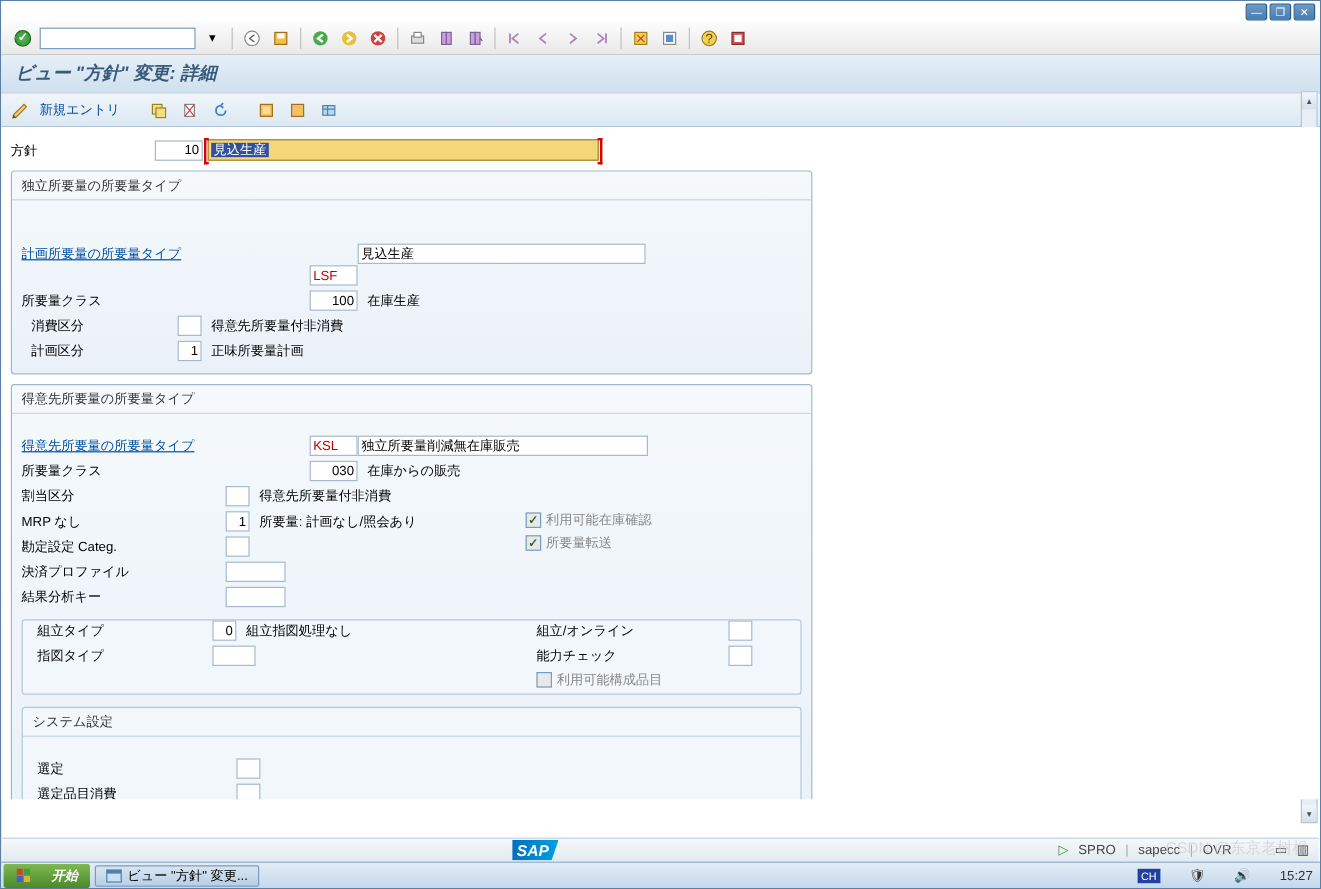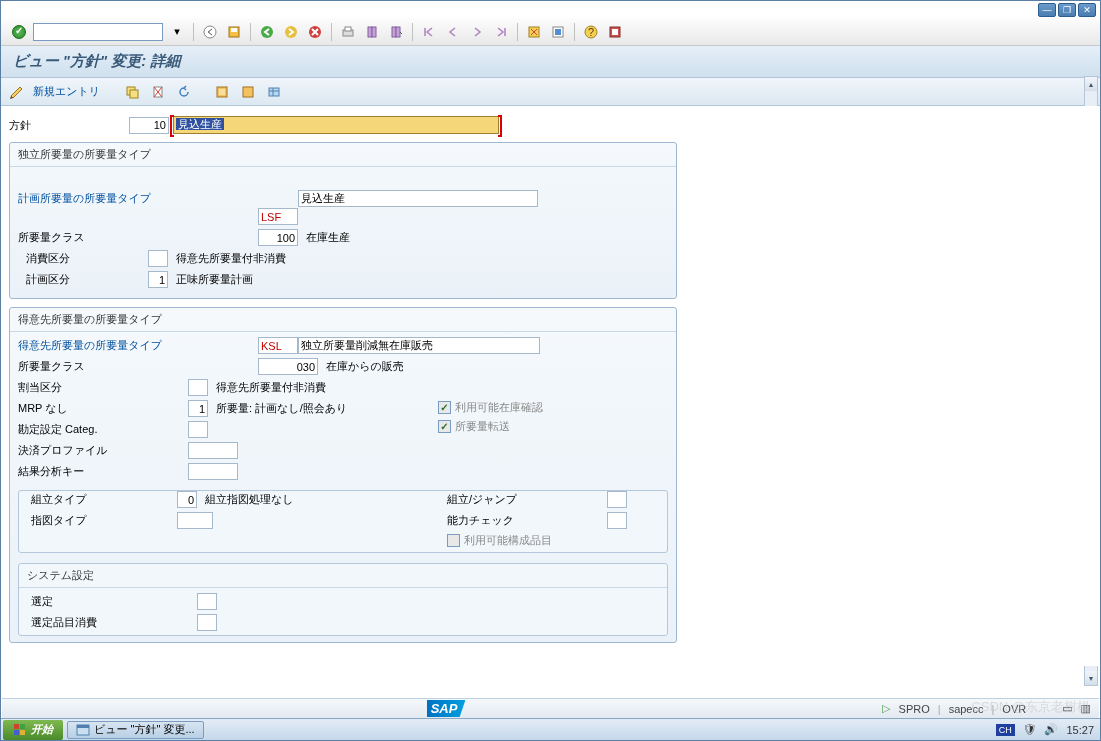--- a/index.html
+++ b/index.html
@@ -18,45 +18,45 @@
 .green-check::after { content: "✓"; color: #fff; font-size: 10px; position: absolute; top: -1px; left: 2px; font-weight: bold; }
 .title-area { background: linear-gradient(#e5eff8, #d0e0ee); padding: 6px 12px; border-bottom: 1px solid #b0c5d8; }
 .page-title { font-size: 15px; font-style: italic; font-weight: bold; color: #3a5a7a; }
 .app-toolbar { height: 28px; background: linear-gradient(#f0f5fa, #dce8f2); display: flex; align-items: center; padding-left: 6px; gap: 6px; border-bottom: 1px solid #b0c5d8; }
 .app-link { color: #0050a0; cursor: pointer; }
 .content { position: relative; padding: 10px 8px; background: #fff; height: 560px; overflow: hidden; }
 .scrollbar-v { position: absolute; right: 2px; top: 75px; width: 14px; height: 610px; background: #e8eef5; border: 1px solid #b5c5d5; }
 .scroll-up, .scroll-down { height: 14px; background: linear-gradient(#f0f5fa, #d5e0eb); display: flex; align-items: center; justify-content: center; font-size: 8px; color: #456; }
 .field-row { display: flex; align-items: center; margin-bottom: 4px; }
 .field-label { width: 120px; color: #000; }
-.link-label { width: 240px; color: #0050a0; cursor: pointer; }
+.link-label { width: 240px; color: #0050a0; cursor: pointer; text-decoration: underline; }
 .input-sm { width: 40px; height: 17px; border: 1px solid #a5b8cc; background: #fff; text-align: right; padding-right: 2px; }
 .input-lg { width: 326px; height: 17px; border: 1px solid #a5b8cc; background: #fff; padding-left: 2px; }
 .highlight-box { width: 326px; height: 18px; background: #f5d77a; border: 1px solid #a08030; padding-left: 2px; position: relative; }
 .bracket-l { position: absolute; left: -4px; top: -2px; width: 4px; height: 22px; border-left: 2px solid #d00; border-top: 2px solid #d00; border-bottom: 2px solid #d00; }
 .bracket-r { position: absolute; right: -4px; top: -2px; width: 4px; height: 22px; border-right: 2px solid #d00; border-top: 2px solid #d00; border-bottom: 2px solid #d00; }
 .group-box { border: 1px solid #9db8d0; border-radius: 3px; margin-top: 8px; background: linear-gradient(#f5f9fc, #eaf1f8); padding-bottom: 6px; width: 668px; }
-.group-title { padding: 4px 8px; font-weight: normal; color: #333; border-bottom: 1px solid #c8d8e6; margin-bottom: 5px; }
+.group-title { padding: 4px 8px; font-weight: normal; color: #333; border-bottom: 1px solid #c8d8e6; margin-bottom: 18px; }
 .group-body { padding: 0 8px; }
 .nested-group { border: 1px solid #b5c8db; border-radius: 3px; margin-top: 6px; background: #f2f7fb; }
 .checkbox { width: 13px; height: 13px; border: 1px solid #7a9cc2; background: #fff; display: inline-flex; align-items: center; justify-content: center; margin-right: 4px; vertical-align: middle; }
 .checkbox.checked::after { content: "✓"; font-size: 10px; color: #2a6a2a; font-weight: bold; }
 .checkbox.disabled { background: #e8e8e8; }
 .red-text { color: #c00000; }
 .two-col { display: flex; }
 .col-l { width: 420px; }
 .col-r { flex: 1; }
 .status-bar { position: absolute; bottom: 22px; left: 1px; right: 1px; height: 20px; background: linear-gradient(#f5f8fb, #e2e9f0); border-top: 1px solid #c0d0e0; display: flex; align-items: center; justify-content: space-between; padding: 0 8px; }
 .sap-logo { font-weight: bold; font-style: italic; color: #fff; background: linear-gradient(90deg, #0070c0, #00a0e0); padding: 1px 8px 1px 4px; clip-path: polygon(0 0, 100% 0, 85% 100%, 0 100%); font-size: 13px; }
 .status-right { display: flex; align-items: center; gap: 8px; color: #444; }
 .status-sep { color: #aaa; }
 .taskbar { position: absolute; bottom: 0; left: 0; right: 0; height: 22px; background: linear-gradient(#e3ecf5, #c5d8eb); border-top: 1px solid #8aa8c5; display: flex; align-items: center; }
-.start-btn { height: 20px; padding: 0 10px; background: linear-gradient(#7fb850, #4a8a2a); color: #fff; display: flex; align-items: center; gap: 4px; border-radius: 2px; margin: 1px 2px; font-weight: bold; font-style: italic; }
+.start-btn { height: 20px; padding: 0 10px; background: linear-gradient(#7fb850, #4a8a2a); color: #fff; display: flex; align-items: center; gap: 16px; border-radius: 2px; margin: 1px 2px; font-weight: bold; font-style: italic; }
 .task-btn { height: 18px; padding: 0 8px; background: linear-gradient(#d8e5f2, #b8cfe5); border: 1px solid #7a9cc2; border-radius: 2px; margin: 1px 2px; display: flex; align-items: center; gap: 4px; }
-.tray { margin-left: auto; display: flex; align-items: center; gap: 8px; padding-right: 6px; color: #333; }
+.tray { margin-left: auto; display: flex; align-items: center; gap: 24px; padding-right: 6px; color: #333; }
 .watermark { position: absolute; right: 10px; bottom: 24px; color: #c8c8c8; font-size: 13px; opacity: 0.6; pointer-events: none; }
 svg { display: block; }
 </style>
 </head>
 <body>
 
 <div class="window-border">
 
   <div class="titlebar">
     <div class="win-btn">—</div>
@@ -275,21 +275,21 @@
     <div class="group-box" style="width:668px">
       <div class="group-title">得意先所要量の所要量タイプ</div>
       <div class="group-body">
         <div class="field-row">
           <span class="link-label">得意先所要量の所要量タイプ</span>
           <input class="input-sm red-text" style="width: 40px; text-align: left; padding-left: 2px;" value="KSL">
           <input class="input-lg" style="width: 242px;" value="独立所要量削減無在庫販売">
         </div>
         <div class="field-row">
           <span style="width:240px">所要量クラス</span>
-          <input class="input-sm" style="width: 60px;" value="030">
+          <input class="input-sm" style="width: 40px;" value="030">
           <span style="width:8px"></span>
           <span>在庫からの販売</span>
         </div>
 
         <div class="two-col">
           <div class="col-l">
             <div class="field-row">
               <span style="width:170px">割当区分</span>
               <input class="input-sm" style="width: 20px;">
               <span style="width:8px"></span>
@@ -337,21 +337,21 @@
                   <span style="width:8px"></span>
                   <span>組立指図処理なし</span>
                 </div>
                 <div class="field-row">
                   <span style="width:150px;padding-left:4px">指図タイプ</span>
                   <input class="input-sm" style="width: 36px;">
                 </div>
               </div>
               <div class="col-r">
                 <div class="field-row">
-                  <span style="width:160px">組立/ジャンプ</span>
+                  <span style="width:160px">組立/オンライン</span>
                   <input class="input-sm" style="width: 20px;">
                 </div>
                 <div class="field-row">
                   <span style="width:160px">能力チェック</span>
                   <input class="input-sm" style="width: 20px;">
                 </div>
                 <div class="field-row">
                   <span class="checkbox disabled"></span>
                   <span style="color:#888">利用可能構成品目</span>
                 </div>

